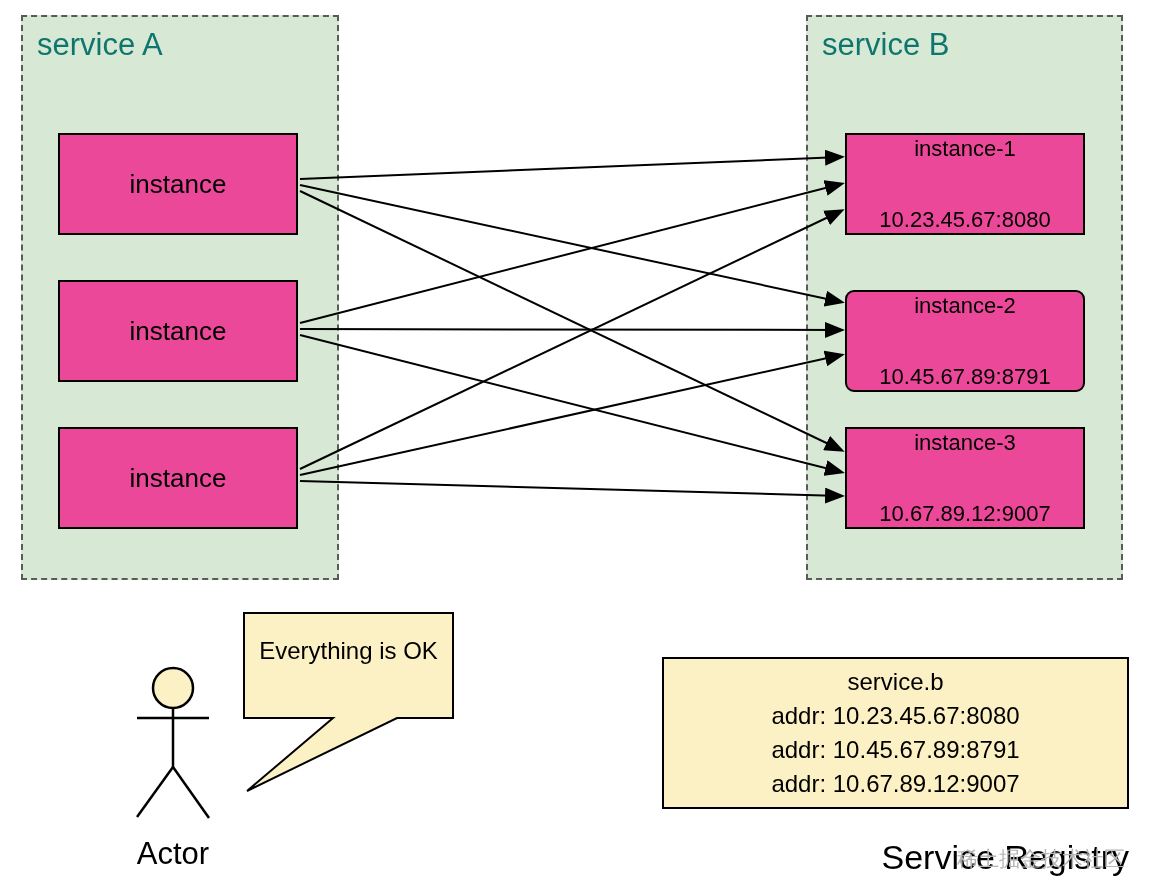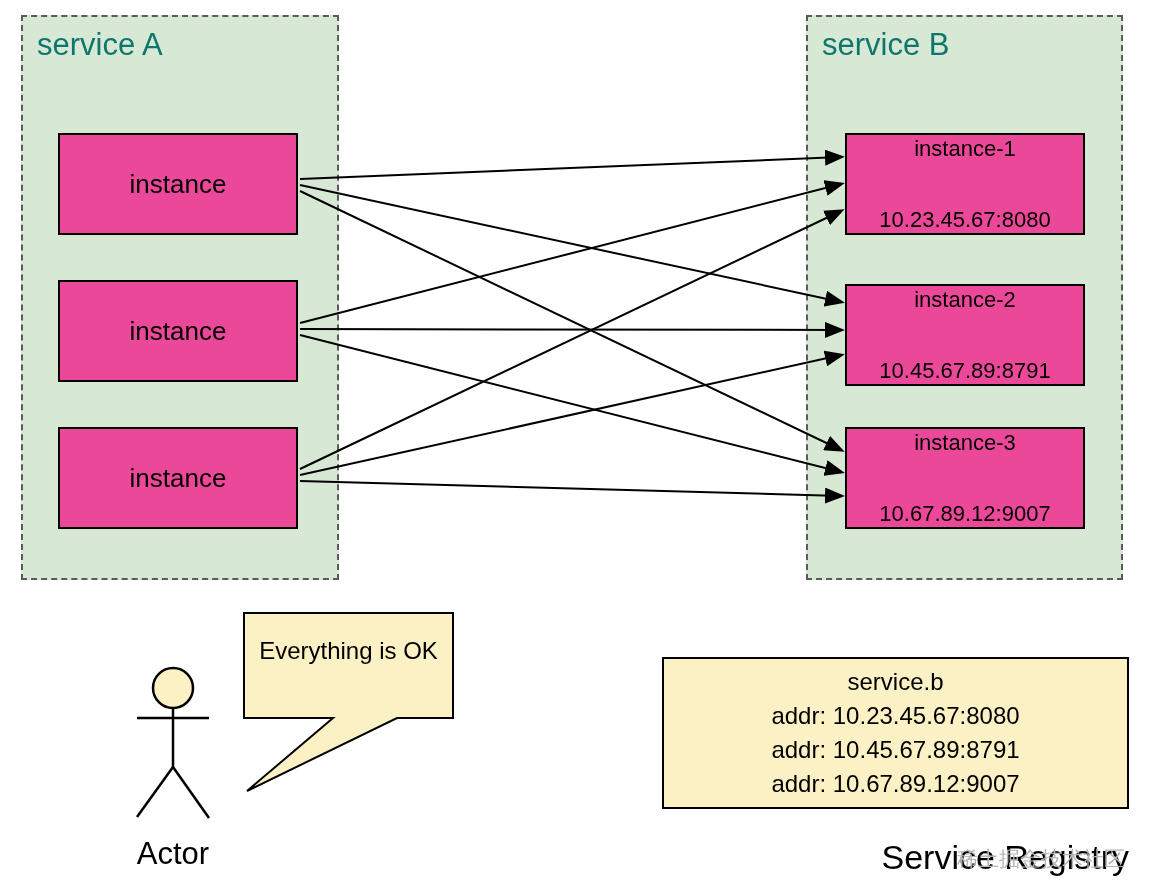--- a/index.html
+++ b/index.html
@@ -11,21 +11,21 @@
   .group-a{left:21px;top:15px;width:318px;height:565px;}
   .group-b{left:806px;top:15px;width:317px;height:565px;}
   .group-title{position:absolute;left:14px;top:10px;font-size:31px;color:#0f766e;}
 
   
   .inst{position:absolute;width:240px;height:102px;background:#ec4899;border:2px solid #000;
         box-sizing:border-box;display:flex;flex-direction:column;align-items:center;justify-content:center;}
   .inst-a{left:58px;font-size:26px;}
   .inst-a1{top:133px;} .inst-a2{top:280px;} .inst-a3{top:427px;}
   .inst-b{left:845px;font-size:22px;line-height:29px;text-align:center;gap:42px;}
-  .inst-b1{top:133px;} .inst-b2{top:284px;} .inst-b3{top:427px;}
+  .inst-b1{top:133px;} .inst-b2{top:290px;border-radius:9px;} .inst-b3{top:427px;}
 
   .arrows{position:absolute;left:0;top:0;pointer-events:none;}
 
   
   .actor-svg{position:absolute;left:120px;top:655px;pointer-events:none;}
   .actor-label{position:absolute;left:118px;top:836px;width:110px;text-align:center;font-size:31px;}
 
   
   .bubble-svg{position:absolute;left:240px;top:608px;pointer-events:none;}
   .bubble-text{position:absolute;left:248px;top:634px;width:201px;text-align:center;

